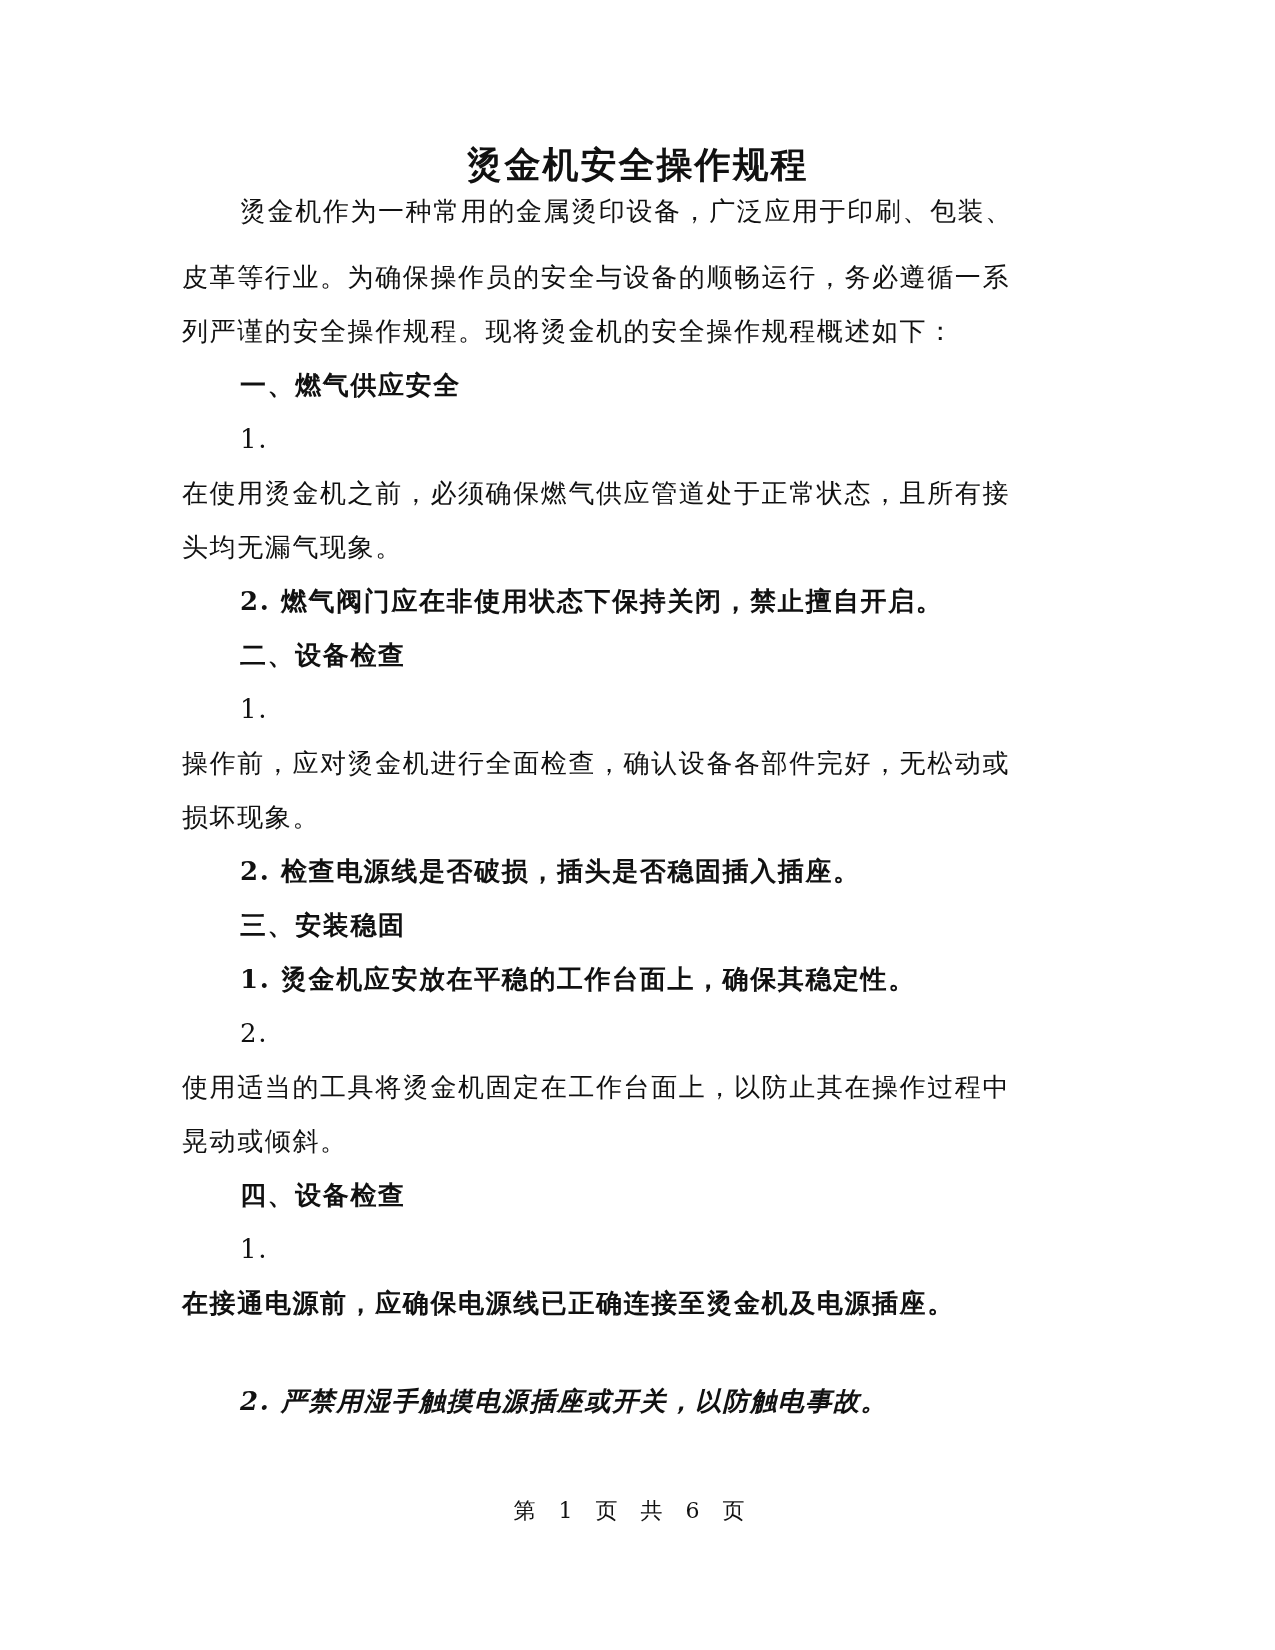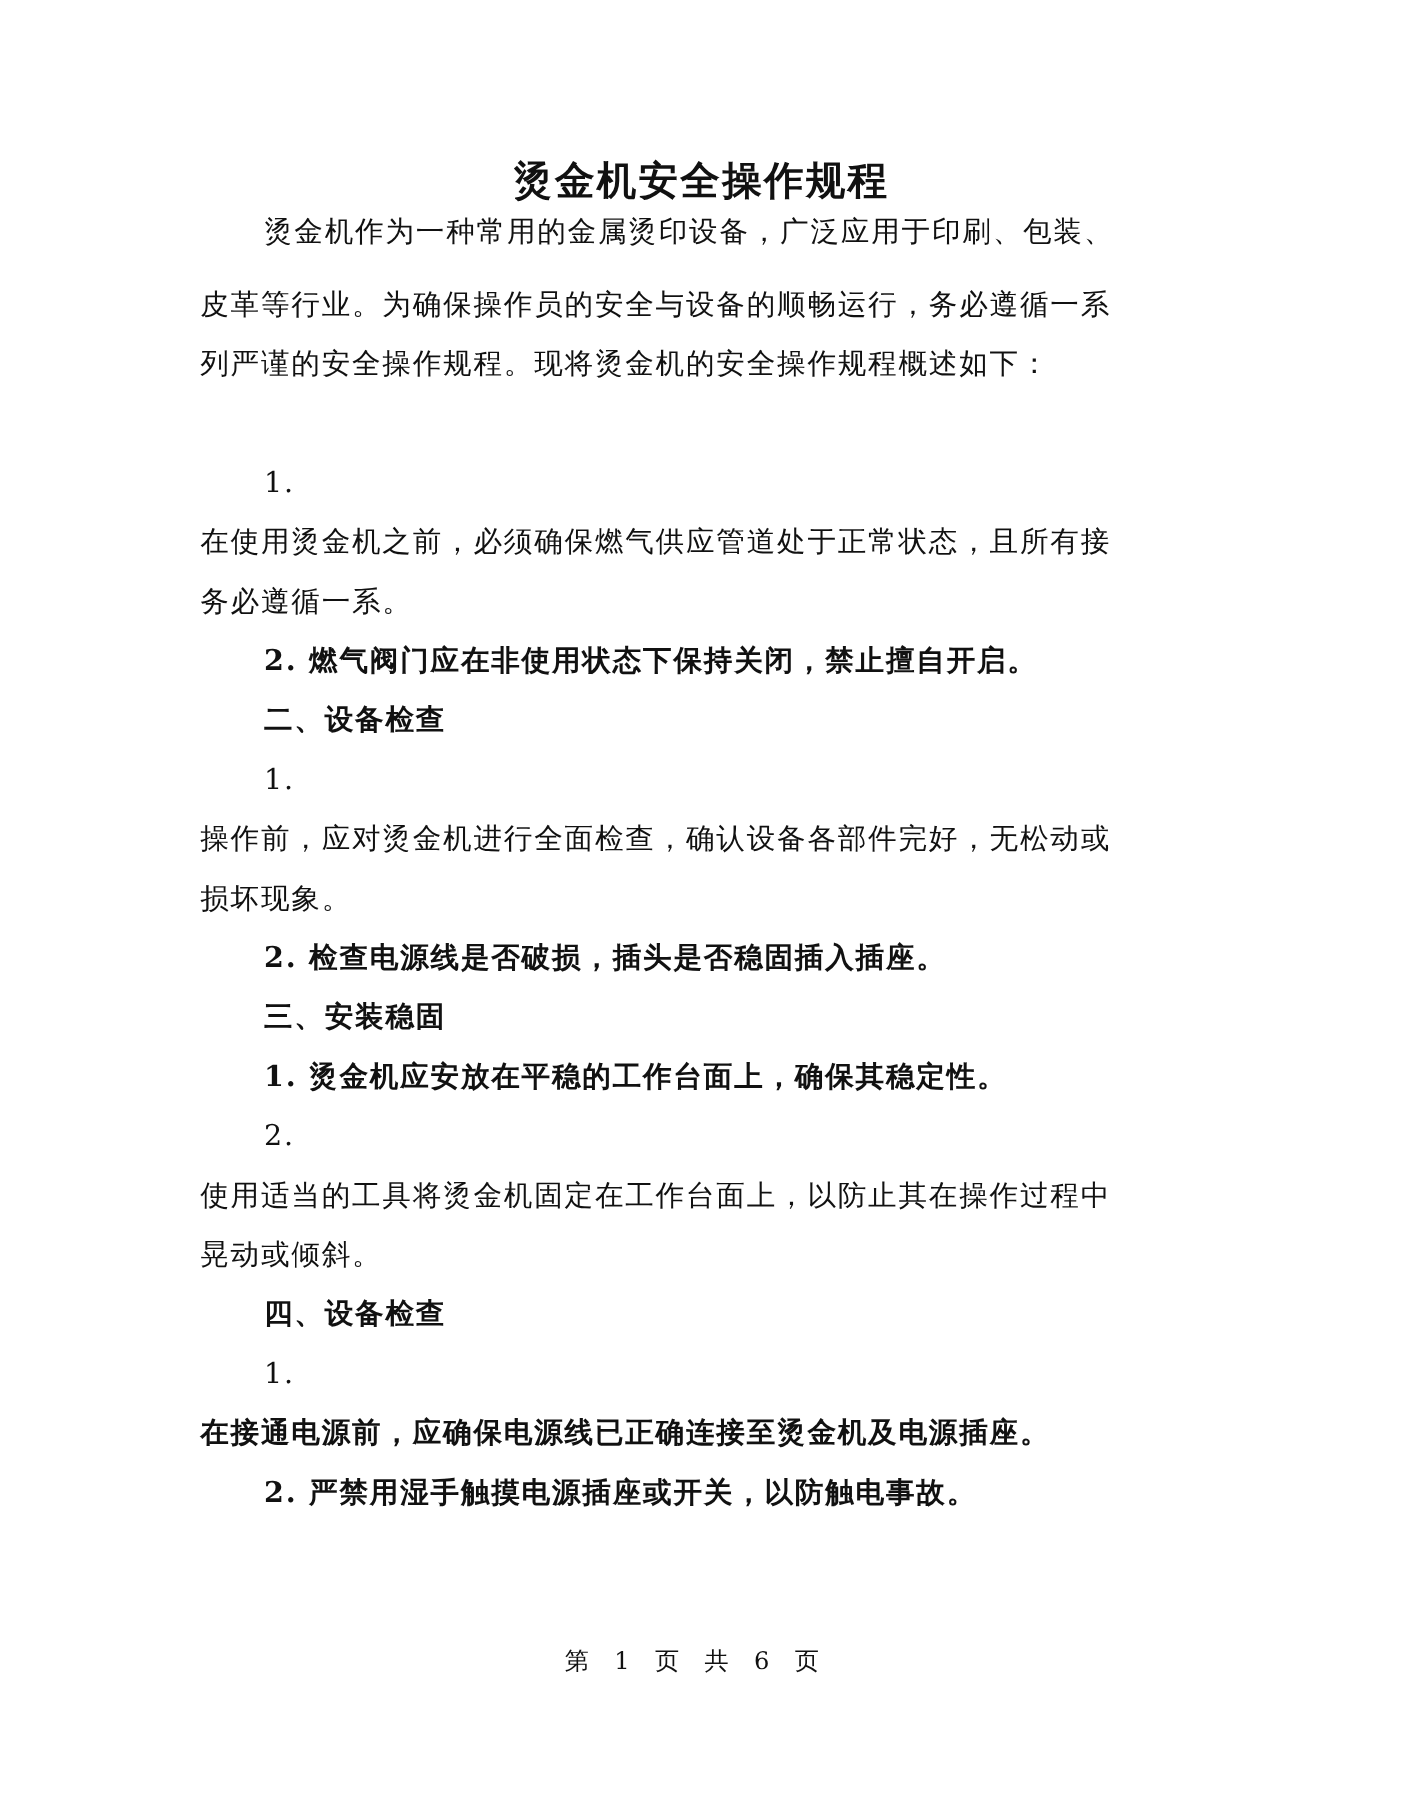--- a/index.html
+++ b/index.html
@@ -60,37 +60,38 @@
 <body>
 
 <div class="page">
 
   <div class="title">烫金机安全操作规程</div>
 
   <div class="line indent" style="top:193px;">烫金机作为一种常用的金属烫印设备，广泛应用于印刷、包装、</div>
   <div class="line" style="top:259px;">皮革等行业。为确保操作员的安全与设备的顺畅运行，务必遵循一系</div>
   <div class="line" style="top:313px;">列严谨的安全操作规程。现将烫金机的安全操作规程概述如下：</div>
 
+  <div class="line indent heading" style="top:367px;">一、燃气供应安全</div>
   <div class="line indent" style="top:421px;">1.</div>
   <div class="line" style="top:475px;">在使用烫金机之前，必须确保燃气供应管道处于正常状态，且所有接</div>
-  <div class="line" style="top:529px;">务必遵循一系。</div>
+  <div class="line" style="top:529px;">头均无漏气现象。</div>
   <div class="line indent bold" style="top:583px;">2. 燃气阀门应在非使用状态下保持关闭，禁止擅自开启。</div>
 
   <div class="line indent heading" style="top:637px;">二、设备检查</div>
   <div class="line indent" style="top:691px;">1.</div>
   <div class="line" style="top:745px;">操作前，应对烫金机进行全面检查，确认设备各部件完好，无松动或</div>
   <div class="line" style="top:799px;">损坏现象。</div>
   <div class="line indent bold" style="top:853px;">2. 检查电源线是否破损，插头是否稳固插入插座。</div>
 
   <div class="line indent heading" style="top:907px;">三、安装稳固</div>
   <div class="line indent bold" style="top:961px;">1. 烫金机应安放在平稳的工作台面上，确保其稳定性。</div>
   <div class="line indent" style="top:1015px;">2.</div>
   <div class="line" style="top:1069px;">使用适当的工具将烫金机固定在工作台面上，以防止其在操作过程中</div>
   <div class="line" style="top:1123px;">晃动或倾斜。</div>
 
   <div class="line indent heading" style="top:1177px;">四、设备检查</div>
   <div class="line indent" style="top:1231px;">1.</div>
   <div class="line bold" style="top:1285px;">在接通电源前，应确保电源线已正确连接至烫金机及电源插座。</div>
-  <div class="line indent bold" style="top:1339px;">2. 严禁用湿手触摸电源插座或开关，以防触电事故。</div>
+  <div class="line indent bold" style="top:1383px;font-style:italic;">2. 严禁用湿手触摸电源插座或开关，以防触电事故。</div>
 
   <div class="footer">第 1 页 共 6 页</div>
 
 </div>
 
 </body></html>

